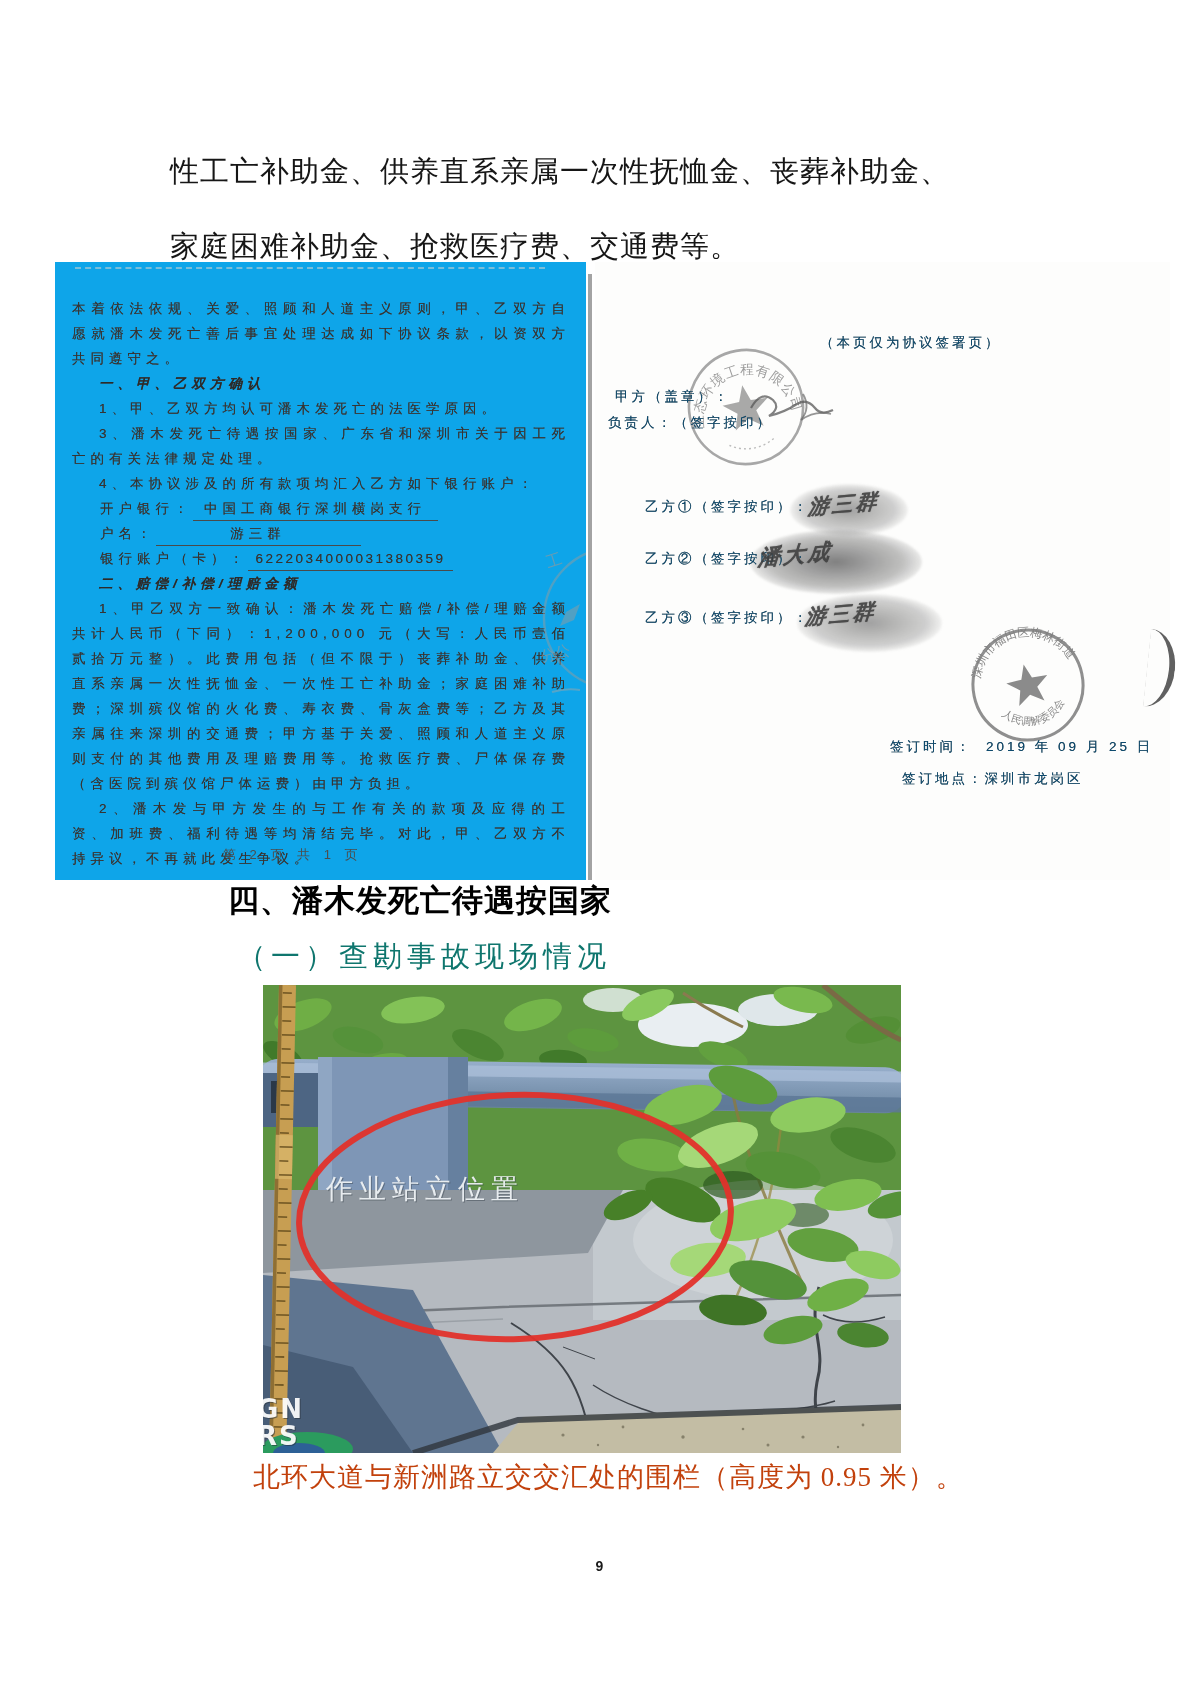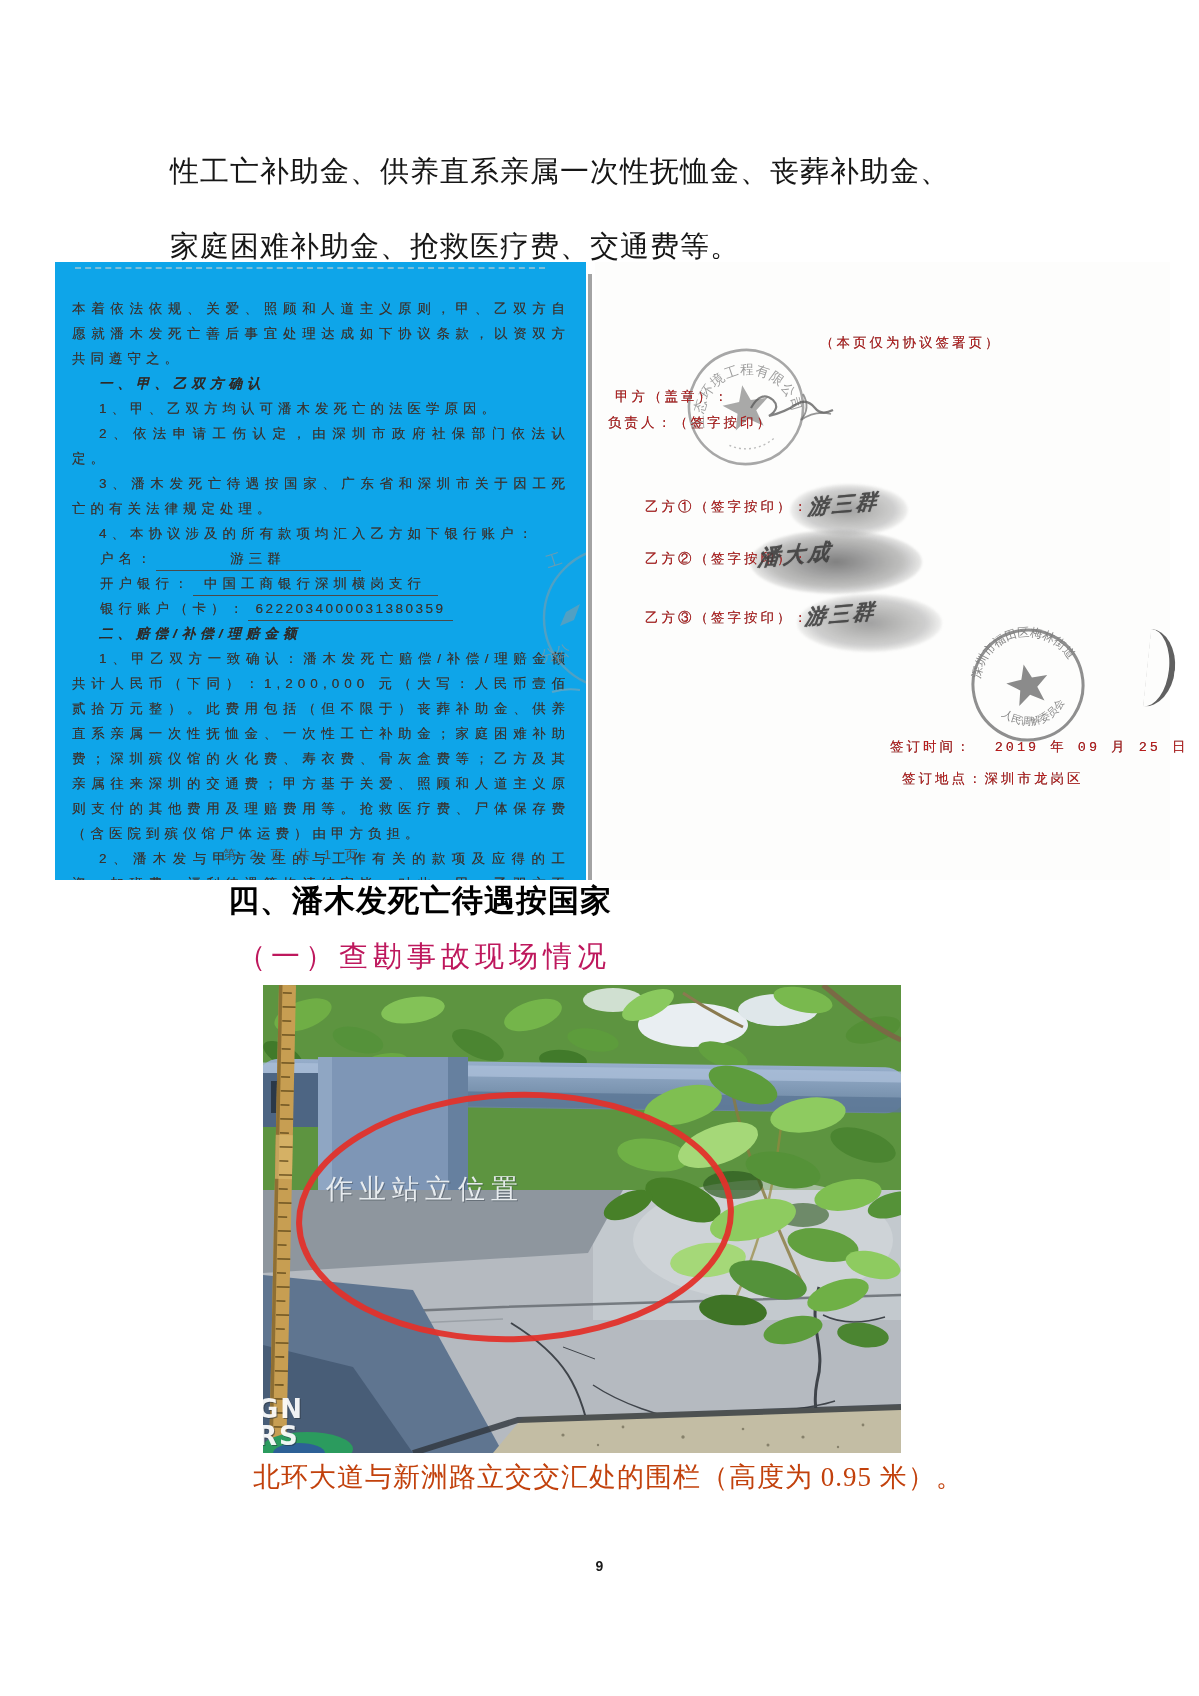--- a/index.html
+++ b/index.html
@@ -28,38 +28,38 @@
   .uline{display:inline-block;border-bottom:1.5px solid #4a4a4a;text-align:center;
       vertical-align:bottom;line-height:23px;}
   .u205{width:205px;} .u245{width:245px;}
   .digits{letter-spacing:2.5px;}
   .scan-footer{position:absolute;left:168px;top:584px;font-size:13px;letter-spacing:5px;color:#4d4d4d;}
 
   
   .frag{position:absolute;right:-6px;top:272px;width:84px;height:170px;overflow:hidden;opacity:.8;}
 
   
-  .rp{position:absolute;font-size:13.5px;letter-spacing:3px;color:#b91c1c;white-space:nowrap;
-      text-shadow:0 0 .5px rgba(70,70,70,.8);font-family:Liberation Mono, monospace;}
+  .rp{position:absolute;font-size:13.5px;letter-spacing:3px;color:#0c4a6e;white-space:nowrap;
+      text-shadow:0 0 .5px rgba(70,70,70,.8);}
   .stamp{position:absolute;opacity:.92;}
   .fingerprint{position:absolute;border-radius:50%;filter:blur(1.2px);
       background:radial-gradient(ellipse at center,rgba(85,85,85,.55) 0%,rgba(110,110,110,.32) 55%,rgba(130,130,130,0) 76%);}
   .fingerprint.dark{background:radial-gradient(ellipse at center,rgba(70,70,70,.68) 0%,rgba(100,100,100,.4) 55%,rgba(120,120,120,0) 78%);}
   .hand{position:absolute;font-family:"DejaVu Sans",sans-serif;font-style:italic;font-weight:bold;
       color:#3d3d3d;transform:rotate(-5deg) skewX(-10deg);letter-spacing:3px;opacity:.88;
       text-shadow:0 0 1px #5a5a5a;white-space:nowrap;}
   .curl{position:absolute;left:552px;top:368px;width:22px;height:78px;
       border-right:6px solid #3a3a3a;border-radius:0 100% 100% 0 / 0 50% 50% 0;
       transform:rotate(6deg);opacity:.8;}
 
   
   .h-main{position:absolute;left:228px;top:880px;font-size:31px;font-weight:bold;
       font-family:"Liberation Sans",sans-serif;color:#000;letter-spacing:1px;}
   .h-sub{position:absolute;left:237px;top:937px;font-size:29px;
-      font-family:"Liberation Serif",serif;color:#be185d;letter-spacing:5px;}
+      font-family:"Liberation Serif",serif;color:#0f766e;letter-spacing:5px;}
 
   
   .photo{position:absolute;left:263px;top:985px;width:638px;height:468px;border-radius:10px;}
   .caption{position:absolute;left:253px;top:1459px;font-size:27px;
       font-family:"Liberation Serif",serif;color:#c2410c;letter-spacing:1px;white-space:nowrap;}
   .pagenum{position:absolute;left:0;top:1558px;width:100%;text-align:center;
       font-size:14px;font-weight:bold;color:#1a1a1a;}
 </style>
 </head>
 <body>
@@ -67,28 +67,27 @@
 <div class="intro-line" style="top:152px">性工亡补助金、供养直系亲属一次性抚恤金、丧葬补助金、</div>
 <div class="intro-line" style="top:227px">家庭困难补助金、抢救医疗费、交通费等。</div>
 
 <div class="scan-strip">
 
   <div class="scan-left">
     <div class="cutoff"></div>
     <p class="sp noind">本着依法依规、关爱、照顾和人道主义原则，甲、乙双方自愿就潘木发死亡善后事宜处理达成如下协议条款，以资双方共同遵守之。</p>
     <p class="sp b">一、甲、乙双方确认</p>
     <p class="sp">1、甲、乙双方均认可潘木发死亡的法医学原因。</p>
-    <p class="sp">2、依法申请工伤认定，由深圳市政府社保部门依法认定。</p>
     <p class="sp">3、潘木发死亡待遇按国家、广东省和深圳市关于因工死亡的有关法律规定处理。</p>
     <p class="sp">4、本协议涉及的所有款项均汇入乙方如下银行账户：</p>
     <div class="bank-line">
+      <span>开户银行：</span><span class="uline u245">中国工商银行深圳横岗支行</span>
+    </div>
+    <div class="bank-line">
       <span>户名：</span><span class="uline u205 b">游三群</span>
-    </div>
-    <div class="bank-line">
-      <span>开户银行：</span><span class="uline u245">中国工商银行深圳横岗支行</span>
     </div>
     <div class="bank-line">
       <span>银行账户（卡）：</span><span class="uline u205 digits">6222034000031380359</span>
     </div>
     <p class="sp b">二、赔偿/补偿/理赔金额</p>
     <p class="sp">1、甲乙双方一致确认：潘木发死亡赔偿/补偿/理赔金额共计人民币（下同）：1,200,000 元（大写：人民币壹佰贰拾万元整）。此费用包括（但不限于）丧葬补助金、供养直系亲属一次性抚恤金、一次性工亡补助金；家庭困难补助费；深圳殡仪馆的火化费、寿衣费、骨灰盒费等；乙方及其亲属往来深圳的交通费；甲方基于关爱、照顾和人道主义原则支付的其他费用及理赔费用等。抢救医疗费、尸体保存费（含医院到殡仪馆尸体运费）由甲方负担。</p>
     <p class="sp">2、潘木发与甲方发生的与工作有关的款项及应得的工资、加班费、福利待遇等均清结完毕。对此，甲、乙双方不持异议，不再就此发生争议。</p>
 
     <div class="scan-footer">第 2 页 共 1 页</div>
 

